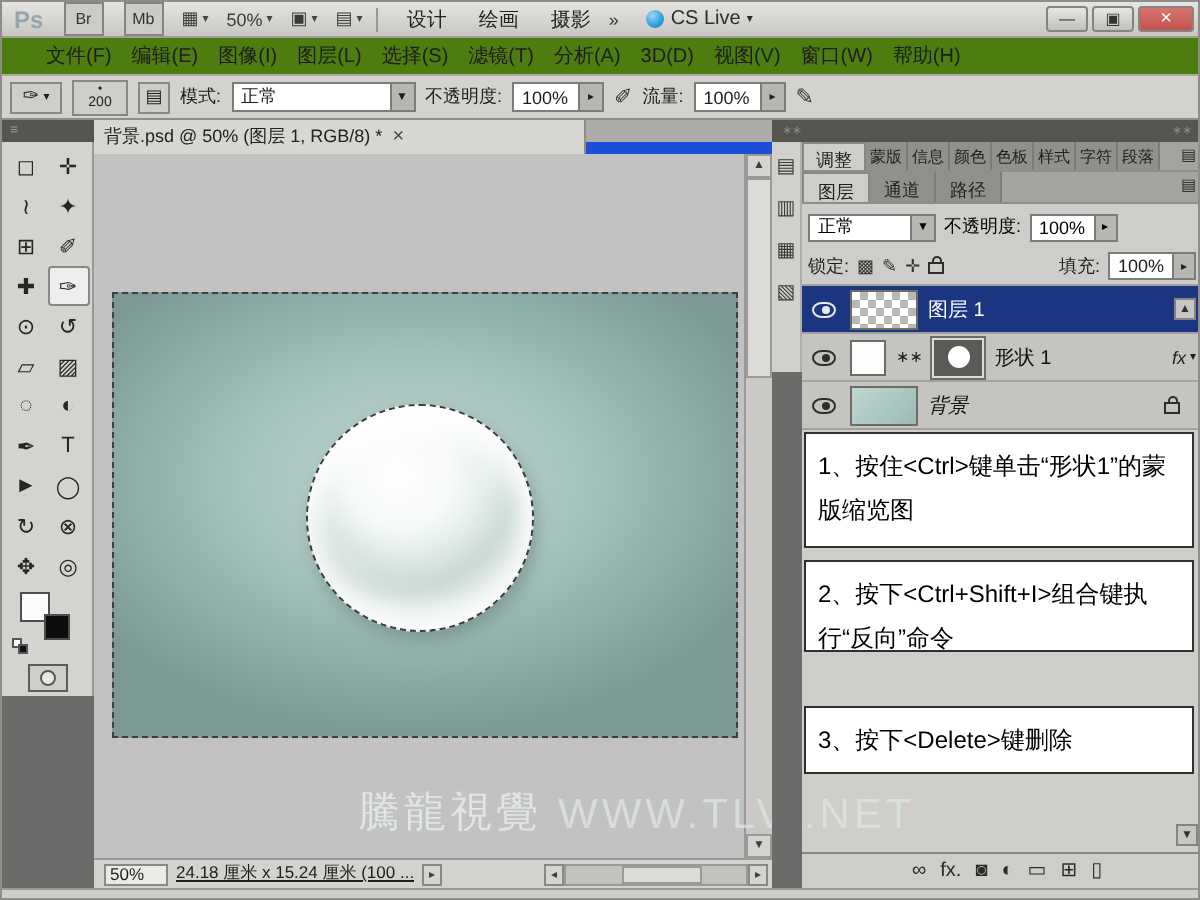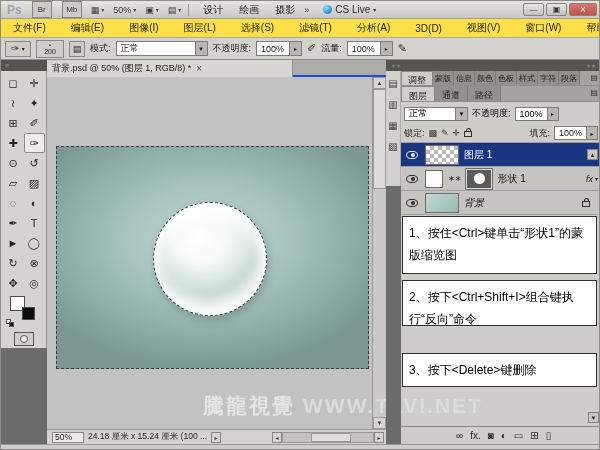--- a/index.html
+++ b/index.html
@@ -22,22 +22,22 @@
   .ws-btn.active { background:#aeaca9; border:1px solid #7c7a77; border-radius:2px; }
   .overflow { font-size:9px; color:#333; margin-left:2px; }
   .cslive { display:flex; align-items:center; gap:3px; margin-left:14px; }
   .cs-sphere { width:9px; height:9px; border-radius:50%; background:radial-gradient(circle at 35% 30%,#9fd8f2,#2b9fd8 60%,#1670a5); }
   .winbtns { margin-left:auto; margin-right:4px; display:flex; gap:2px; }
   .winbtn { width:21px; height:13px; border:1px solid #868480; background:linear-gradient(#e8e6e3,#c2c0bd);
     font-size:8px; display:flex; align-items:center; justify-content:center; color:#333; border-radius:2px; }
   .winbtn.close { background:linear-gradient(#d8766e,#c1524b); color:#fff; width:28px; font-size:10px; }
 
   
-  .menubar { position:absolute; left:0; top:18px; width:600px; height:19px; background:#fde047;
-    border-bottom:1px solid #aaa8a5; display:flex; align-items:center; gap:17px; padding-left:8px; }
+  .menubar { position:absolute; left:0; top:18px; width:600px; height:19px; background:#4d7c0f;
+    border-bottom:1px solid #aaa8a5; display:flex; align-items:center; gap:2px; padding-left:18px; }
   .menu-item { font-size:10px; color:#1d1d1d; padding:2px 4px; white-space:nowrap; }
 
   
   .optionsbar { position:absolute; left:0; top:37px; width:600px; height:22px; background:#d4d2cf;
     border-bottom:1px solid #8f8d8a; display:flex; align-items:center; gap:5px; padding-left:4px; font-size:9px; color:#1d1d1d; }
   .opt-tool { width:26px; height:16px; border:1px solid #8a8886; background:#cfcdc9; display:flex; align-items:center; justify-content:center; gap:2px; font-size:10px; }
   .opt-brush { width:28px; height:18px; border:1px solid #8a8886; background:#cfcdc9; display:flex; flex-direction:column; align-items:center; justify-content:center; line-height:1; }
   .opt-brush .dot { font-size:6px; } .opt-brush .num { font-size:7px; }
   .opt-toggle { width:16px; height:16px; border:1px solid #8a8886; background:#cfcdc9; font-size:9px; display:flex; align-items:center; justify-content:center; }
   .field { display:flex; align-items:center; height:15px; border:1px solid #7e7c79; background:#fff; }
@@ -54,41 +54,41 @@
   .swatches { position:relative; width:46px; height:34px; margin-top:2px; }
   .sw-fg { position:absolute; left:9px; top:1px; width:15px; height:15px; background:#fcfcfc; border:1px solid #4d4d4d; }
   .sw-bg { position:absolute; left:21px; top:12px; width:13px; height:13px; background:#0d0d0d; border:1px solid #4d4d4d; }
   .sw-mini-w { position:absolute; left:5px; top:24px; width:5px; height:5px; background:#fff; border:1px solid #555; }
   .sw-mini-b { position:absolute; left:8px; top:27px; width:5px; height:5px; background:#111; border:1px solid #555; }
   .quickmask { width:20px; height:14px; margin:3px auto 0; border:1px solid #5c5a57; background:#cfcdc9; display:flex; align-items:center; justify-content:center; }
   .quickmask .c { width:8px; height:8px; border:1px solid #5c5a57; border-radius:50%; background:#e9e7e4; }
   .toolbar-dark { position:absolute; left:0; top:347px; width:46px; height:96px; background:#6b6b69; }
 
   
-  .tabbar { position:absolute; left:46px; top:59px; width:339px; height:17px; background:#aeaca9; border-bottom:2px solid #1d4ed8; display:flex; }
+  .tabbar { position:absolute; left:46px; top:59px; width:339px; height:17px; background:#aeaca9; border-bottom:6px solid #1d4ed8; display:flex; }
   .doctab { width:246px; height:17px; background:#d8d6d3; border-right:1px solid #8f8d8a; display:flex; align-items:center; padding:0 5px; gap:5px; }
   .doctab .t { font-size:9px; color:#222; white-space:nowrap; overflow:hidden; }
   .doctab .x { font-size:10px; color:#444; }
   .canvas { position:absolute; left:46px; top:76px; width:325px; height:352px; background:#c2c2c2; overflow:hidden; }
   .image { position:absolute; left:9px; top:69px; width:313px; height:223px;
     background:radial-gradient(ellipse 62% 58% at 48% 42%, #bdd6d0 0%, #a8c4bf 42%, #8fafaa 72%, #7b9894 100%);
     border:1px dashed #3f3f3f; }
   .pearl { position:absolute; left:105px; top:124px; width:114px; height:114px; border-radius:50%;
     border:1px dashed #3c3c3c;
     background:#eef4f2;
     background-image:radial-gradient(circle at 40% 30%, rgba(255,255,255,.97) 0%, rgba(247,251,249,.92) 26%, rgba(224,234,231,.88) 46%, rgba(202,218,213,.8) 58%, rgba(236,243,241,.9) 74%, #f9fcfb 100%);
     box-shadow:2px 4px 8px rgba(90,115,110,.45), inset 0 -12px 16px rgba(255,255,255,.9), inset 0 14px 14px rgba(255,255,255,.95), inset 0 -30px 22px rgba(160,185,178,.28); }
   .vscroll { position:absolute; left:371px; top:76px; width:14px; height:352px; background:#cbc9c6; border-left:1px solid #9b9996; }
   .vbtn { width:13px; height:12px; background:#d6d4d1; border:1px solid #9b9996; font-size:6px; color:#3e3e3e; display:flex; align-items:center; justify-content:center; }
   .vthumb { position:absolute; left:0; top:12px; width:13px; height:100px; background:#dedcd9; border:1px solid #9b9996; }
   .vbtn.bottom { position:absolute; bottom:0; left:0; }
   .statusbar { position:absolute; left:46px; top:428px; width:339px; height:15px; background:#d4d2cf; border-top:1px solid #9a9896;
     display:flex; align-items:center; gap:4px; padding:0 2px 0 5px; font-size:8.5px; color:#1e1e1e; }
   .zoombox { width:32px; height:11px; background:#eceae7; border:1px solid #8a8886; display:flex; align-items:center; padding-left:2px; }
-  .statinfo { white-space:nowrap; overflow:hidden; max-width:130px; }
+  .statinfo { white-space:nowrap; overflow:hidden; max-width:130px;text-decoration:underline; }
   .sbtn { width:10px; height:11px; border:1px solid #8a8886; background:#d6d4d1; font-size:6px; display:flex; align-items:center; justify-content:center; color:#3e3e3e; }
   .hscroll { margin-left:auto; display:flex; align-items:center; }
   .htrack { width:92px; height:11px; background:#c3c1be; border:1px solid #9b9996; position:relative; }
   .hthumb { position:absolute; left:28px; top:0; width:40px; height:9px; background:#dedcd9; border:1px solid #9b9996; }
 
   
   .panels-topbar { position:absolute; left:385px; top:59px; width:215px; height:11px; background:#56544f;
     display:flex; justify-content:space-between; align-items:center; padding:0 5px; color:#8d8b87; font-size:6px; }
   .dock { position:absolute; left:385px; top:70px; width:15px; height:115px; background:#d2d0cd; border-right:1px solid #b0aeab;
     display:flex; flex-direction:column; align-items:center; gap:11px; padding-top:8px; }
@@ -136,22 +136,22 @@
   .pb-ico { font-size:10px; color:#2b2b2b; line-height:1; }
 
   
   .note { position:absolute; left:1px; width:195px; background:#fff; border:1px solid #2f2f2f; color:#000;
     font-size:12px; line-height:1.85; padding:5px 6px; z-index:50; }
   #note1 { top:145px; height:58px; }
   #note2 { top:209px; height:46px; }
   #note3 { top:282px; height:34px; }
 
   
-  .watermark { position:absolute; left:178px; top:391px; z-index:40; display:flex; gap:8px; align-items:center;
-    font-weight:bold; pointer-events:none;margin-left:24px; }
+  .watermark { position:absolute; left:178px; top:391px; z-index:40; display:flex; gap:8px; align-items:flex-end;
+    font-weight:normal; pointer-events:none; }
   .wm-cjk { font-size:21px; color:rgba(225,232,229,.95); letter-spacing:2px; }
   .wm-latin { font-size:21px; color:rgba(219,227,224,.8); letter-spacing:2px; }
   .dock, .dock-dark { z-index:45; }
   .winframe { position:absolute; left:0; top:443px; width:600px; height:7px; background:#cfcdc9; border-top:1px solid #9a9896; z-index:60; }
 </style>
 </head>
 <body>
 
 <div id="app">
 

